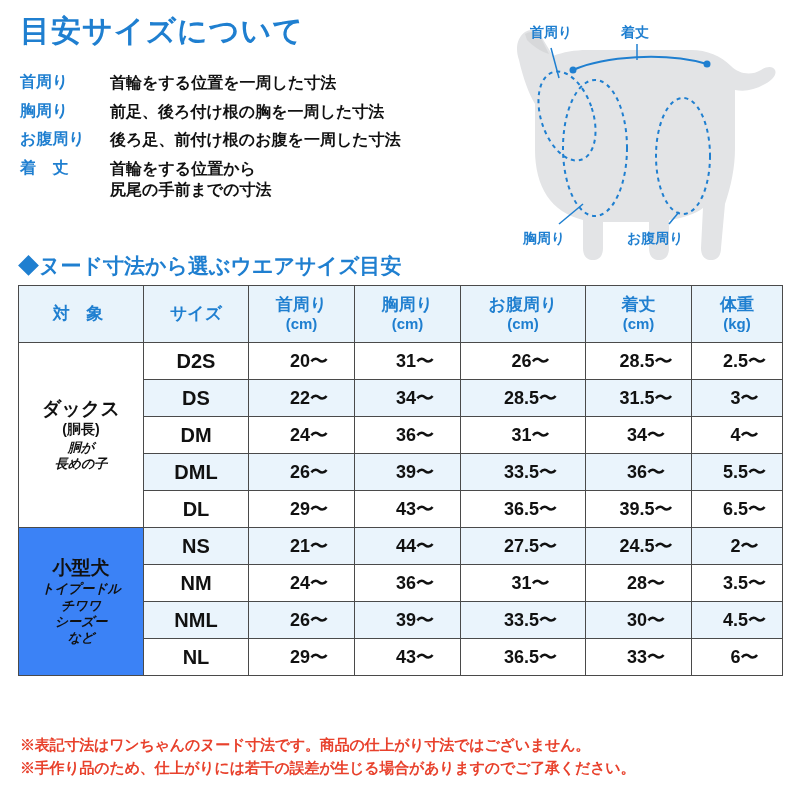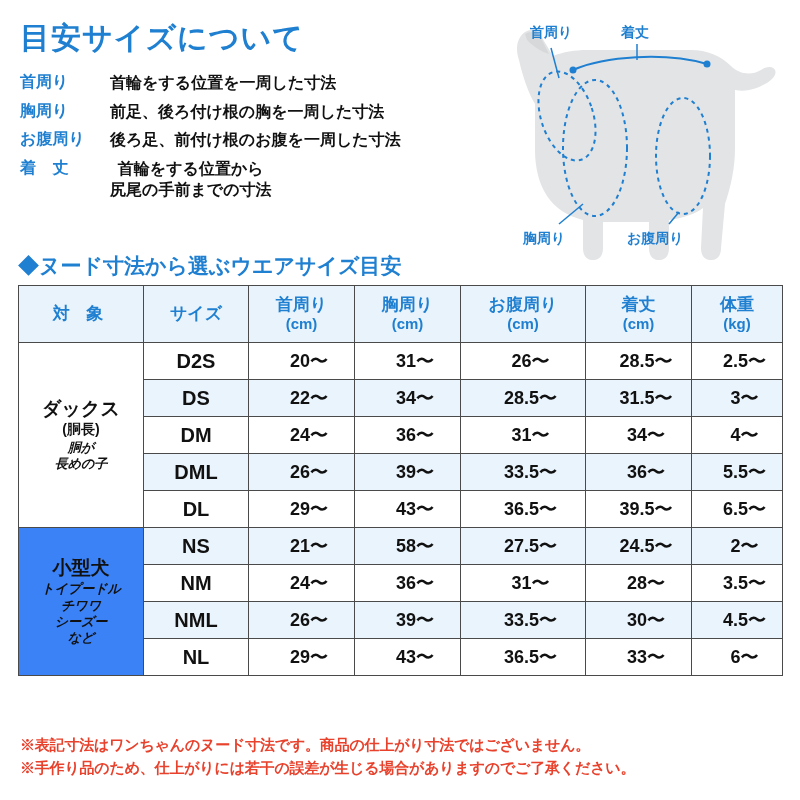--- a/index.html
+++ b/index.html
@@ -12,21 +12,21 @@
   }
   #page {
     position: relative;
     width: 800px; height: 800px;
     background: #ffffff;
   }
 
   
   .title {
     position: absolute;
-    left: 20px; top: 18px;
+    left: 20px; top: 11px;
     font-size: 30px;
     font-weight: bold;
     color: #1f7fd0;
     letter-spacing: 1px;
   }
 
   
   .deflist {
     position: absolute;
     left: 20px; top: 72px;
@@ -164,21 +164,21 @@
     <div class="defrow">
       <div class="defterm">胸周り</div>
       <div class="defdesc">前足、後ろ付け根の胸を一周した寸法</div>
     </div>
     <div class="defrow">
       <div class="defterm">お腹周り</div>
       <div class="defdesc">後ろ足、前付け根のお腹を一周した寸法</div>
     </div>
     <div class="defrow">
       <div class="defterm spaced">着 丈</div>
-      <div class="defdesc" style="white-space: pre-line; text-align: center;">首輪をする位置から
+      <div class="defdesc" style="white-space: pre-line;">首輪をする位置から
 尻尾の手前までの寸法</div>
     </div>
   </div>
 
   <div class="dogwrap">
     <svg width="340" height="262" viewBox="0 0 340 262">
 
       <path d="M64,52 C60,40 62,30 70,24 C76,20 82,22 86,28 L98,48
                C108,44 120,42 132,42
                L236,42 C252,42 266,48 276,58
@@ -312,21 +312,21 @@
       <tr class="alt">
         <td class="groupcell" rowspan="4" style="background:#3b82f6;">
           <span class="g-main">小型犬</span>
           <span class="g-note" style="white-space: pre-line;">トイプードル
 チワワ
 シーズー
 など</span>
         </td>
         <td class="sizecell">NS</td>
         <td class="valcell">21〜</td>
-        <td class="valcell">58〜</td>
+        <td class="valcell">44〜</td>
         <td class="valcell">27.5〜</td>
         <td class="valcell">24.5〜</td>
         <td class="valcell">2〜</td>
       </tr>
       <tr>
         <td class="sizecell">NM</td>
         <td class="valcell">24〜</td>
         <td class="valcell">36〜</td>
         <td class="valcell">31〜</td>
         <td class="valcell">28〜</td>

